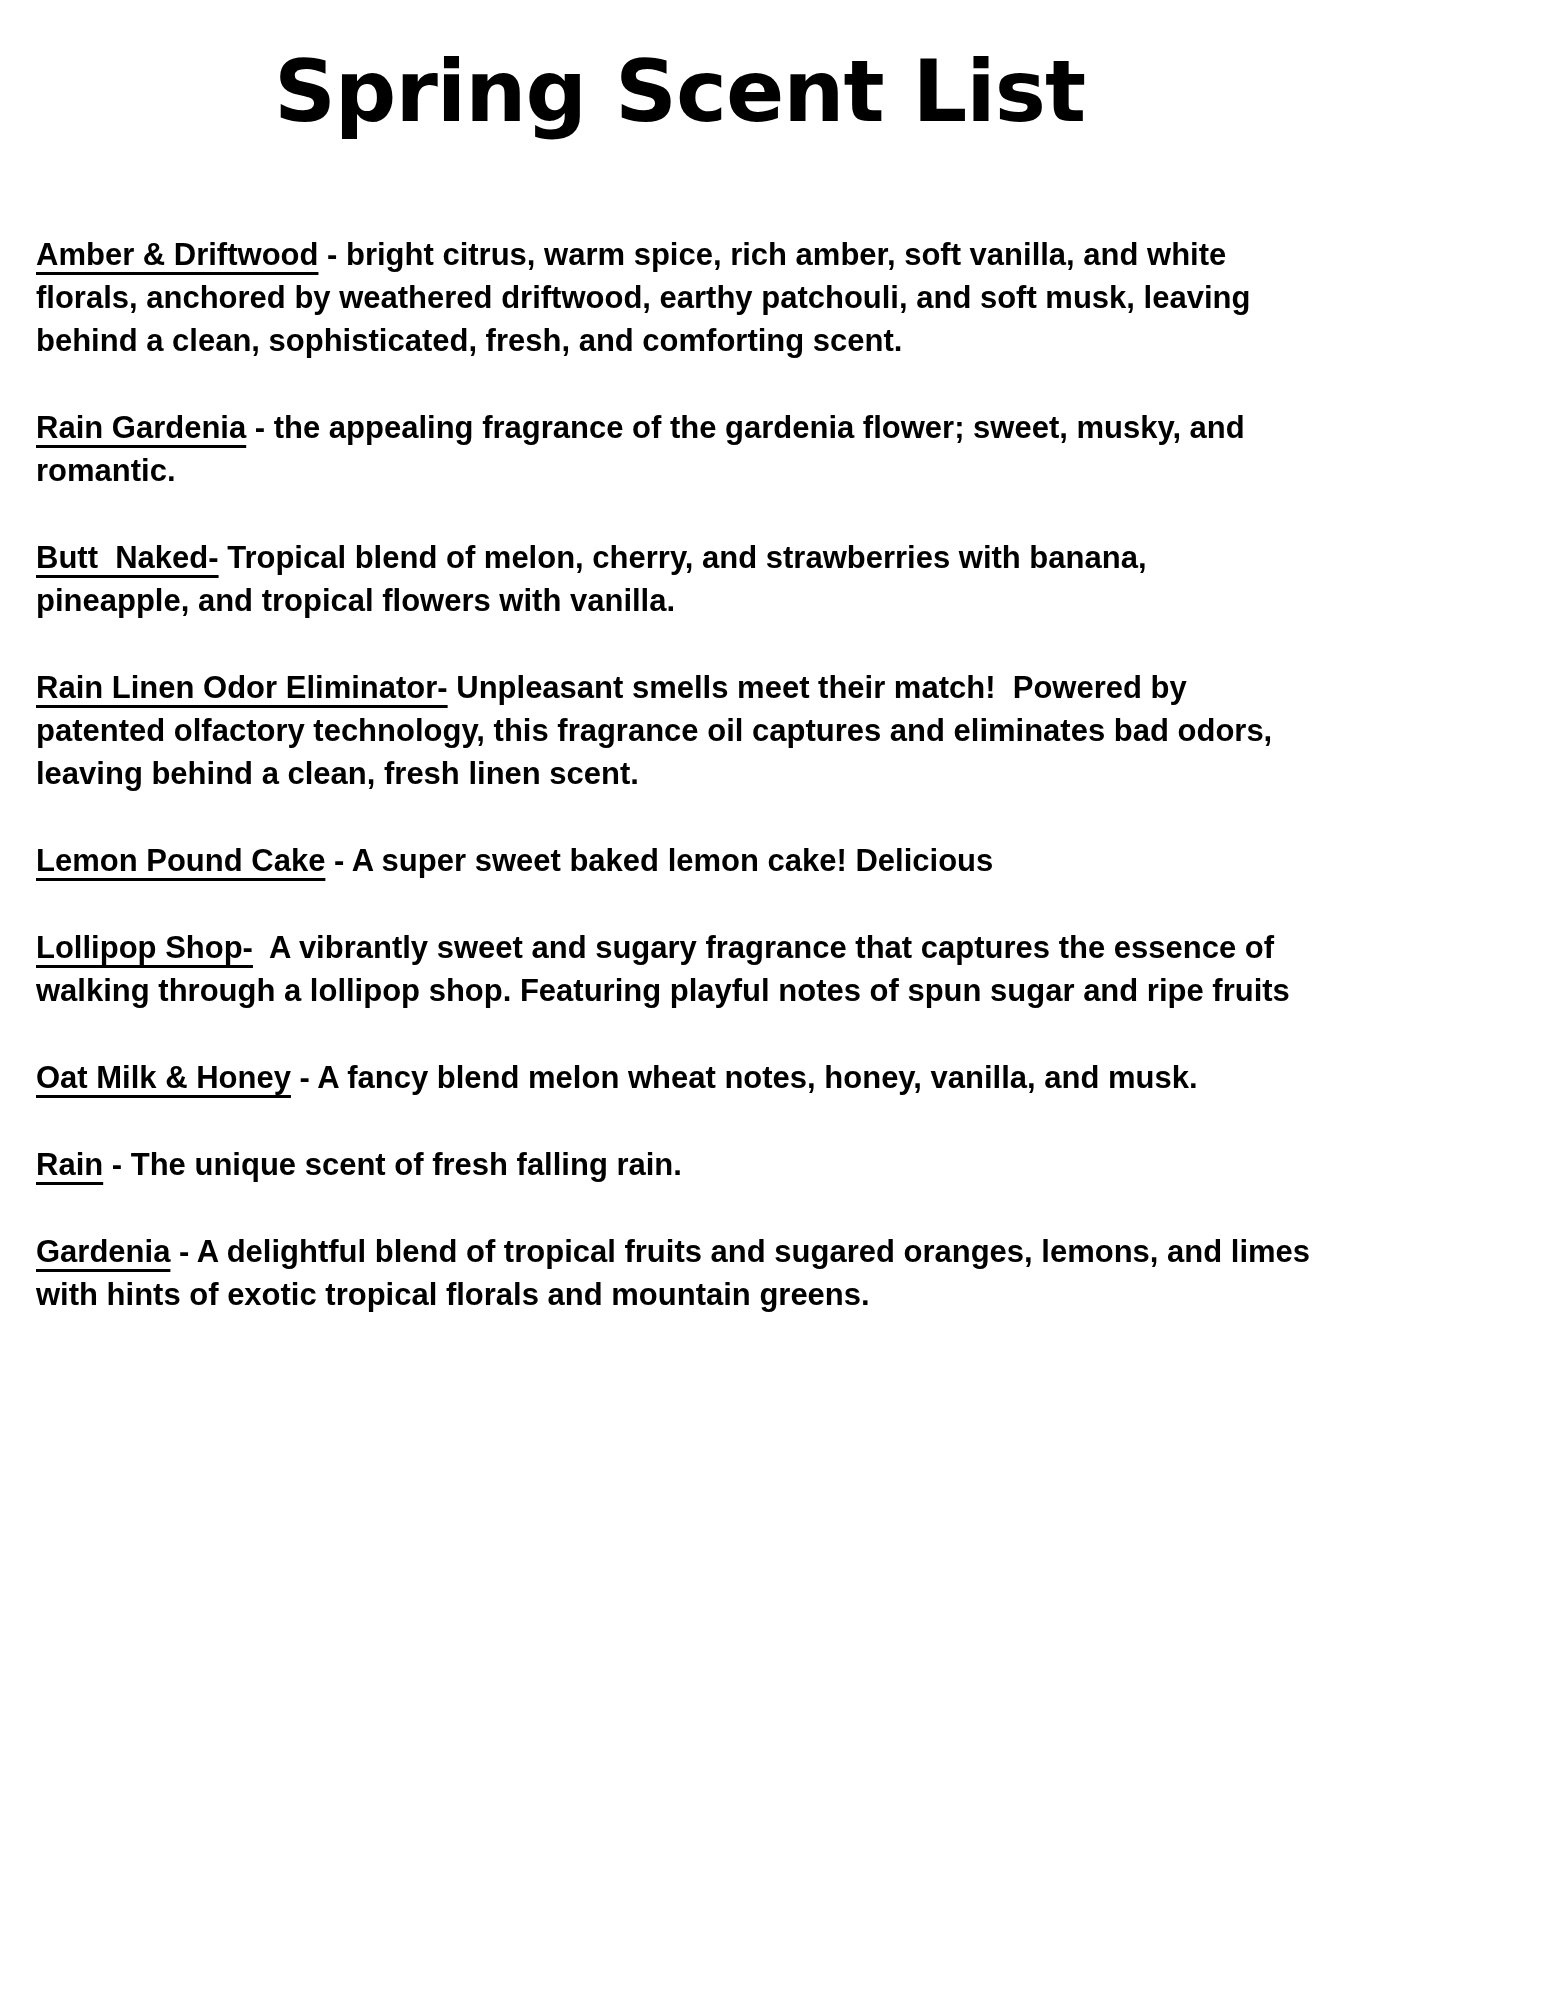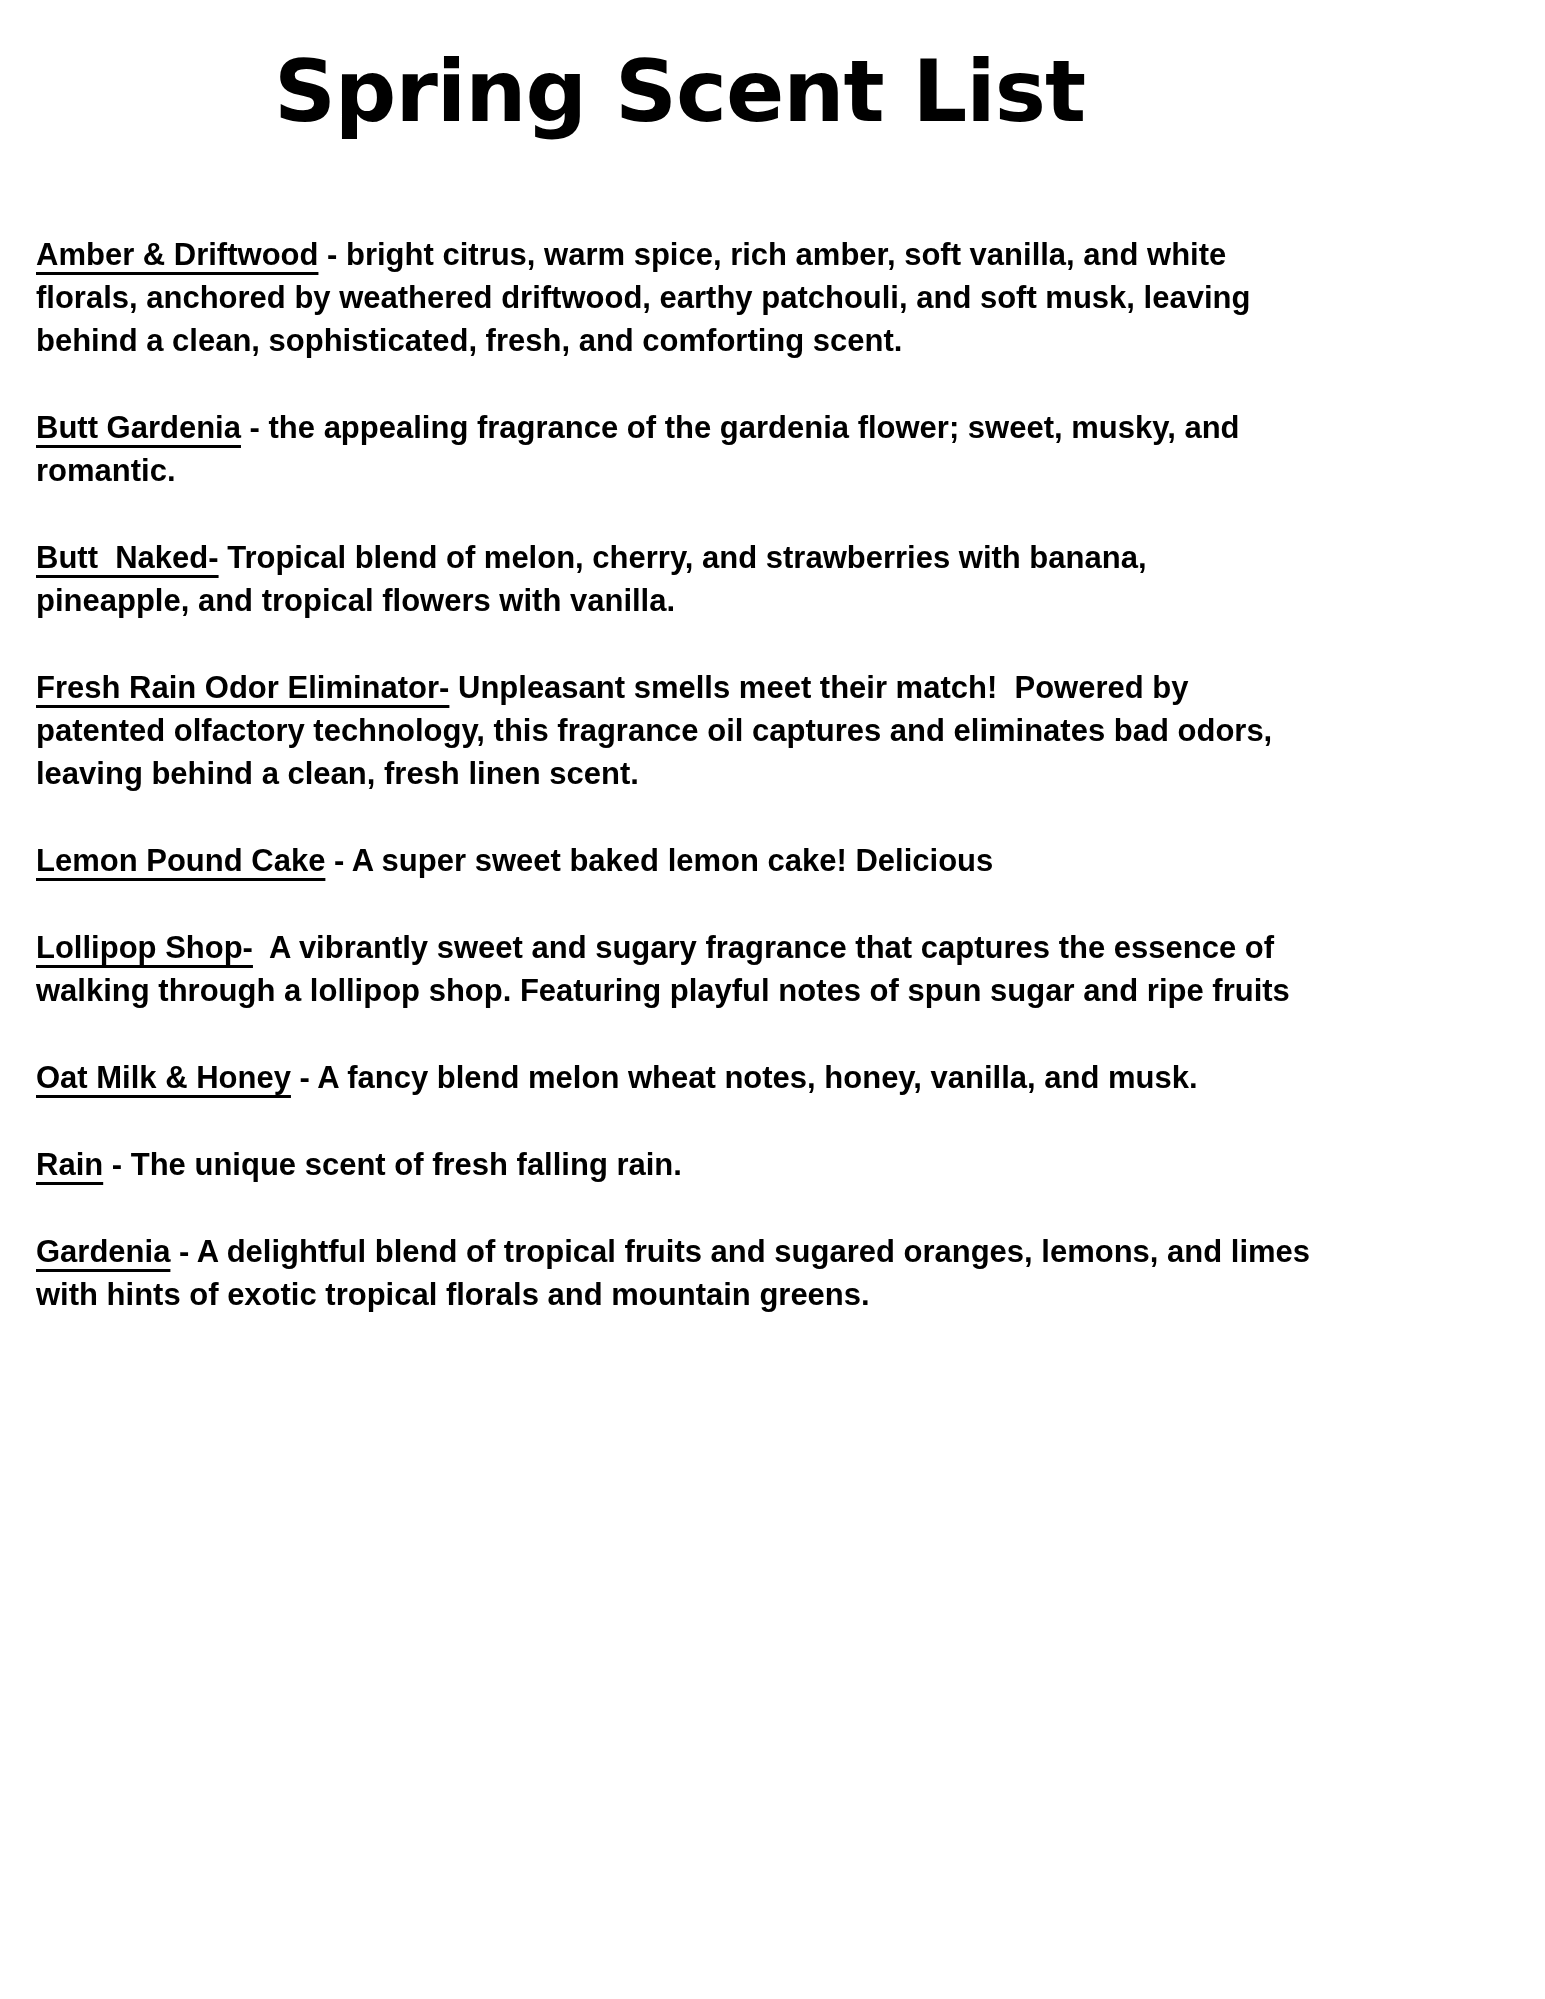--- a/index.html
+++ b/index.html
@@ -55,27 +55,27 @@
 
 <main class="page">
   <h1 class="doc-title">Spring Scent List</h1>
 
   <section class="scent-list">
   <p class="scent"><span class="scent-name">Amber &amp; Driftwood</span><span class="scent-desc"> - bright citrus, warm spice, rich amber, soft vanilla, and white
 florals, anchored by weathered driftwood, earthy patchouli, and soft musk, leaving
 behind a clean, sophisticated, fresh, and comforting scent.</span></p>
 
 
-  <p class="scent"><span class="scent-name">Butt Gardenia</span><span class="scent-desc"> - the appealing fragrance of the gardenia flower; sweet, musky, and
+  <p class="scent"><span class="scent-name">Rain Gardenia</span><span class="scent-desc"> - the appealing fragrance of the gardenia flower; sweet, musky, and
 romantic.</span></p>
 
   <p class="scent"><span class="scent-name">Butt  Naked-</span><span class="scent-desc"> Tropical blend of melon, cherry, and strawberries with banana,
 pineapple, and tropical flowers with vanilla.</span></p>
 
-  <p class="scent"><span class="scent-name">Fresh Rain Odor Eliminator-</span><span class="scent-desc"> Unpleasant smells meet their match!  Powered by
+  <p class="scent"><span class="scent-name">Rain Linen Odor Eliminator-</span><span class="scent-desc"> Unpleasant smells meet their match!  Powered by
 patented olfactory technology, this fragrance oil captures and eliminates bad odors,
 leaving behind a clean, fresh linen scent.</span></p>
 
   <p class="scent"><span class="scent-name">Lemon Pound Cake</span><span class="scent-desc"> - A super sweet baked lemon cake! Delicious</span></p>
 
   <p class="scent"><span class="scent-name">Lollipop Shop-</span><span class="scent-desc">  A vibrantly sweet and sugary fragrance that captures the essence of
 walking through a lollipop shop. Featuring playful notes of spun sugar and ripe fruits</span></p>
 
 
   <p class="scent"><span class="scent-name">Oat Milk &amp; Honey</span><span class="scent-desc"> - A fancy blend melon wheat notes, honey, vanilla, and musk.</span></p>

